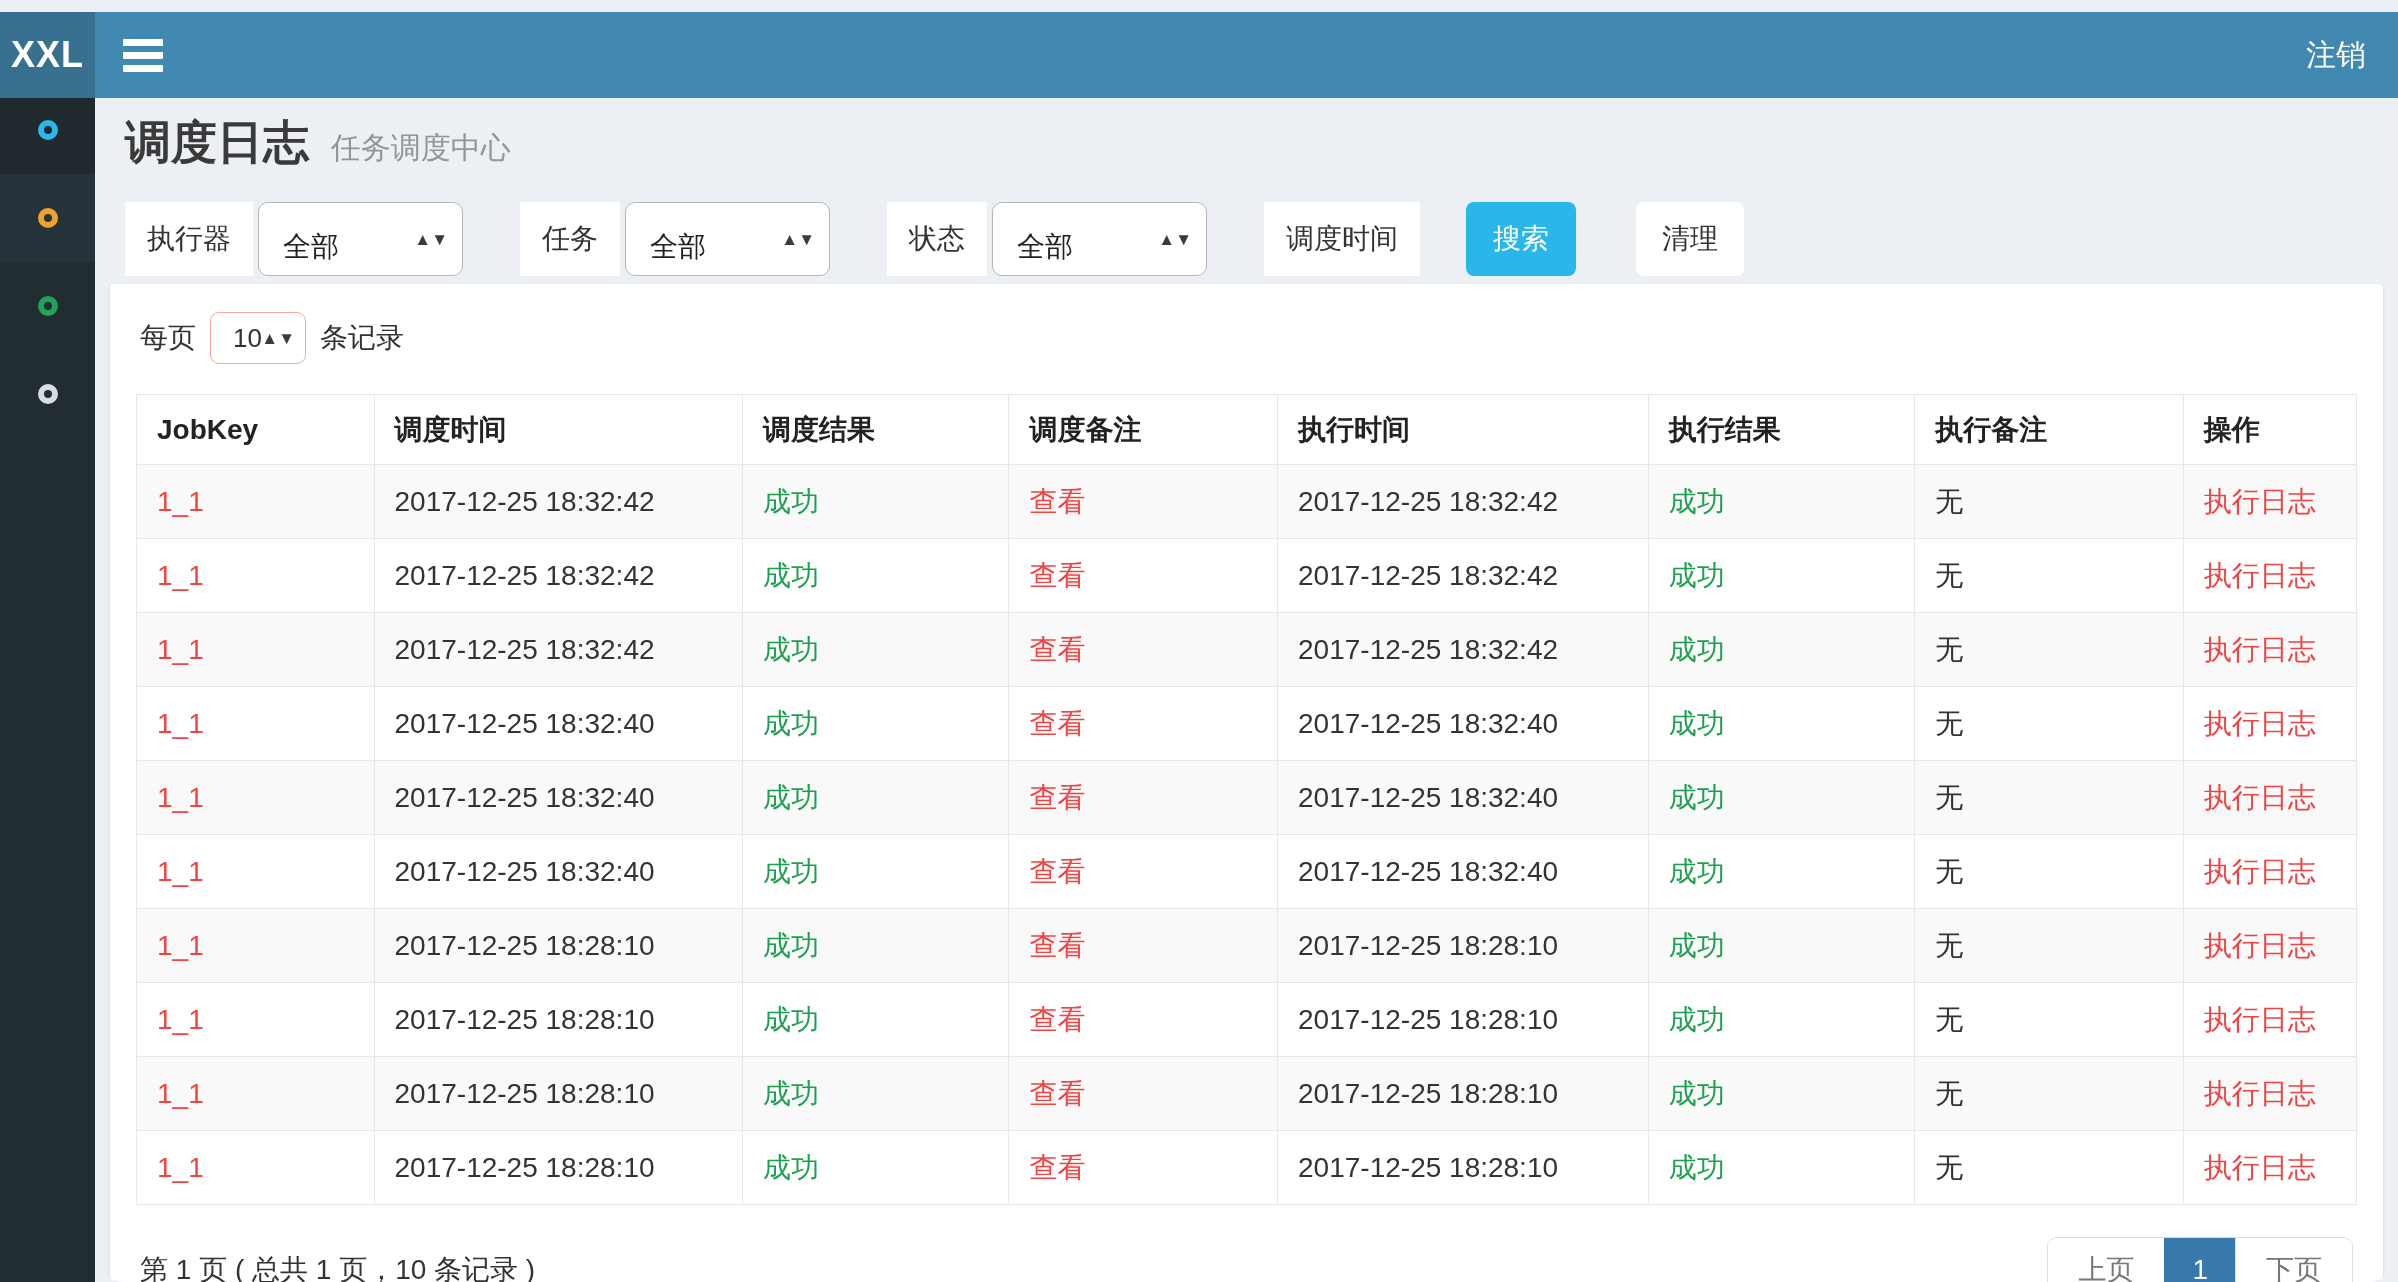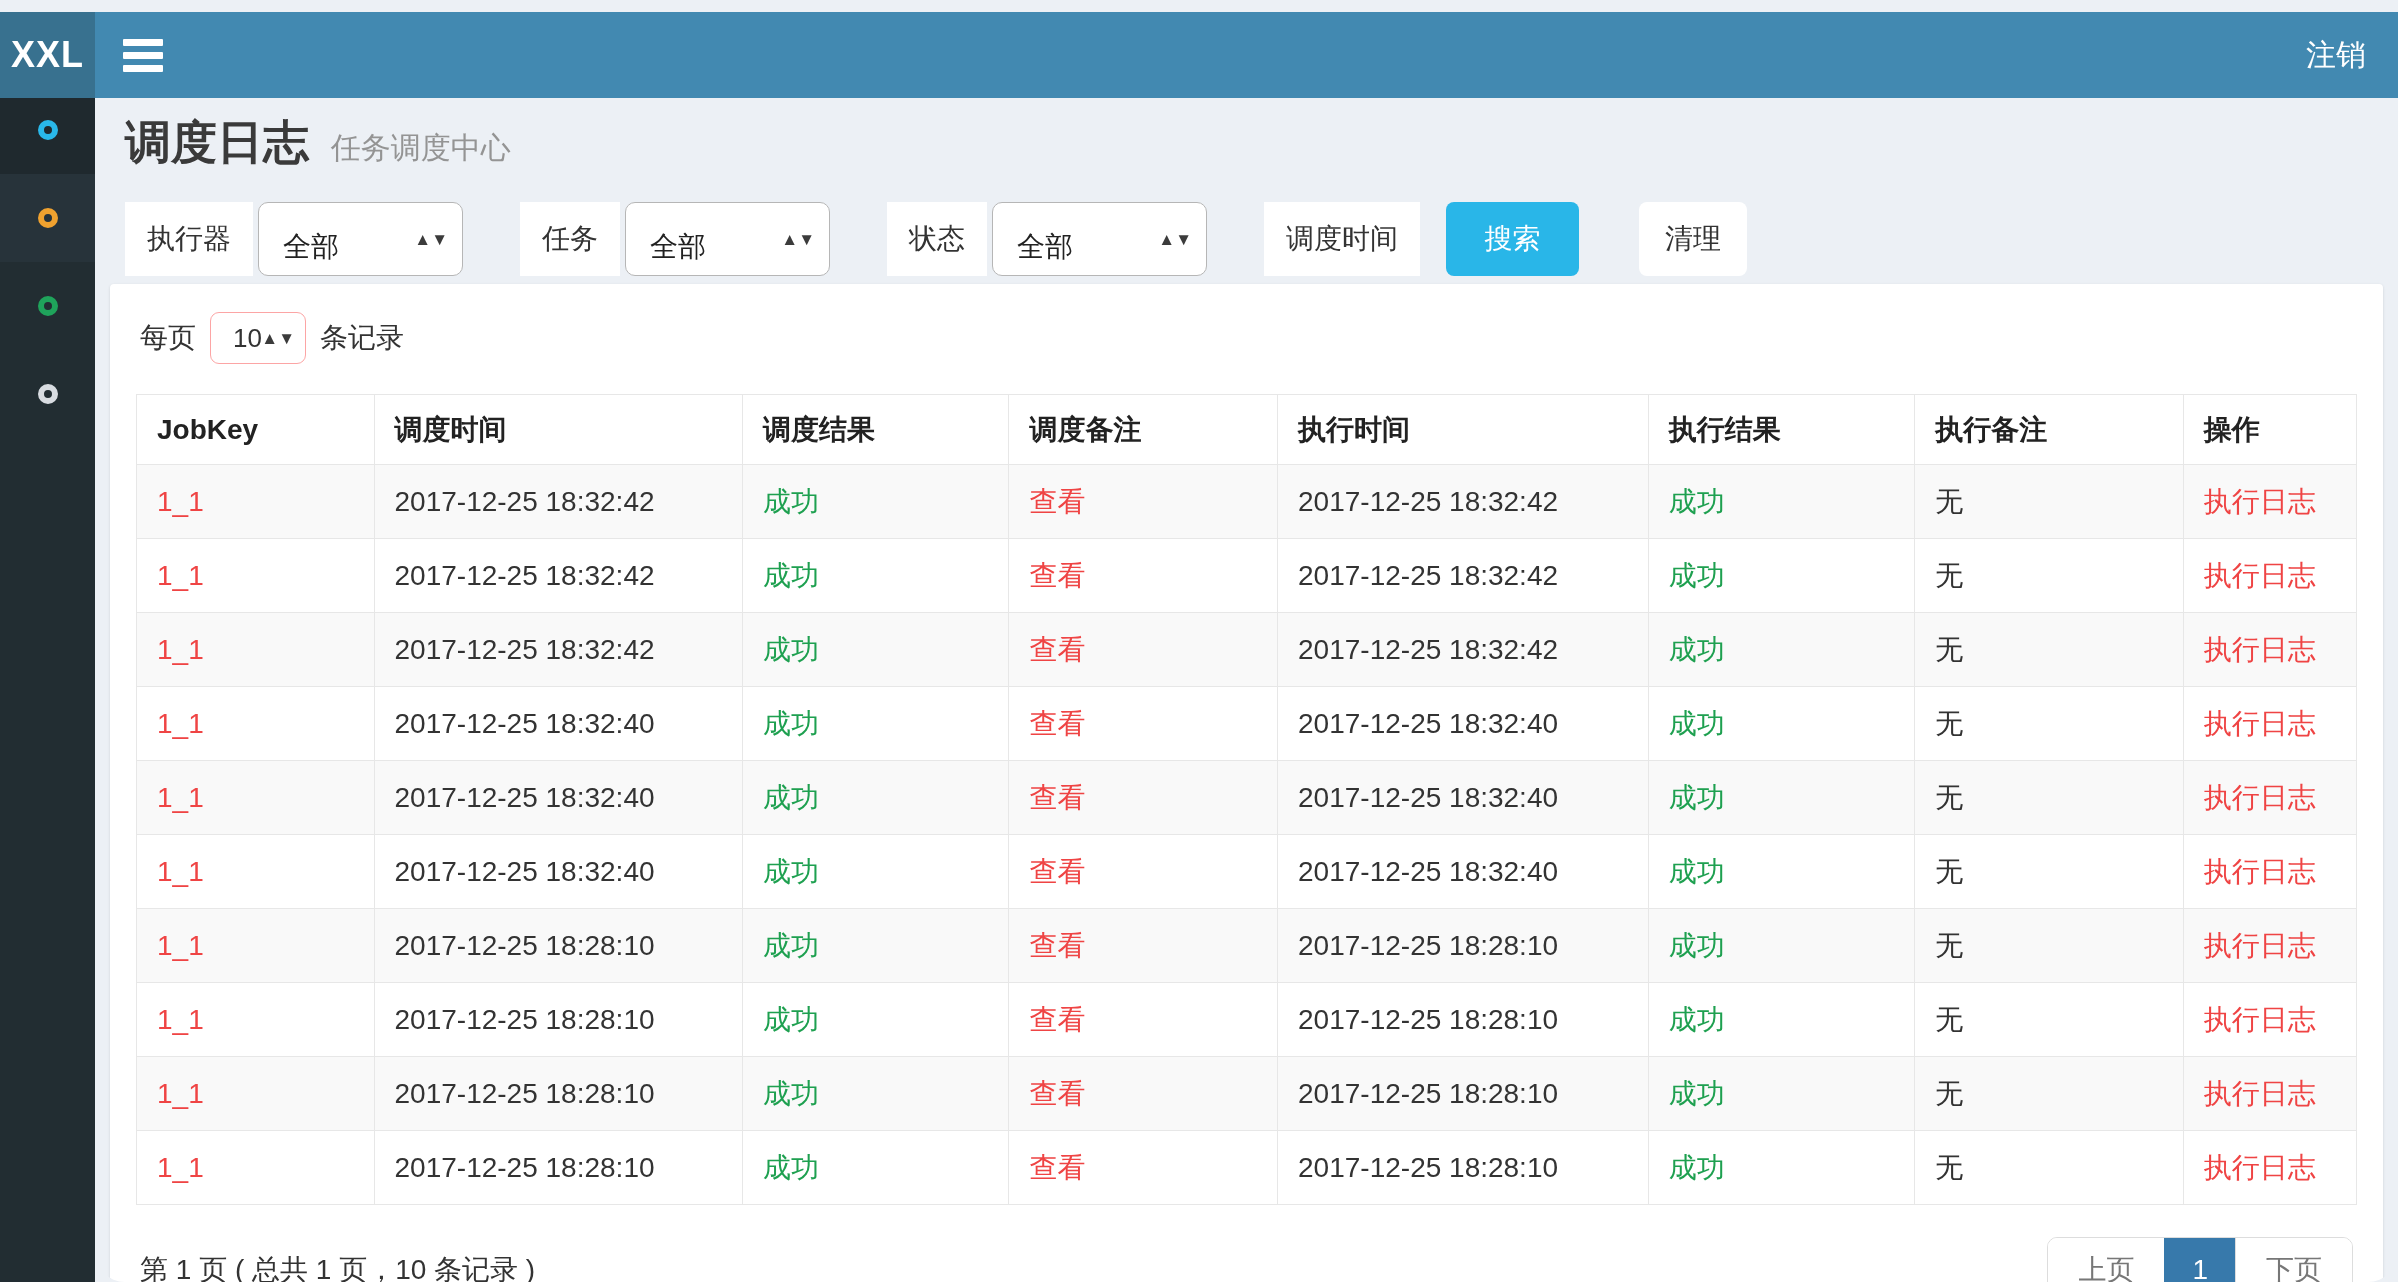--- a/index.html
+++ b/index.html
@@ -30,21 +30,21 @@
   
   .filters { display:flex; align-items:stretch; height:74px; padding:0 30px; }
   .fgroup { display:flex; align-items:stretch; }
   .fgroup + .fgroup { margin-left:57px; }
   .flabel { background:#fff; color:#333; display:flex; align-items:center; padding:0 22px; font-size:28px; }
   .fselect { position:relative; background:#fff; border:1px solid #b6b6b6; border-radius:10px; margin-left:5px;
              display:flex; align-items:center; padding:16px 56px 0 24px; font-size:28px; color:#222; cursor:pointer; }
   .fselect.w1 { width:205px; } .fselect.w2 { width:205px; } .fselect.w3 { width:215px; }
   .stepper { position:absolute; right:14px; top:50%; transform:translateY(-50%); display:flex; flex-direction:column; align-items:center; color:#3b3b3b; font-size:17px; line-height:15px; }
   .fdate { background:#e9e9e9; color:#333; width:550px; display:flex; align-items:center; padding:0 28px; font-size:28px; margin-left:5px; cursor:pointer; }
-  .btn-search { margin-left:26px; width:133px; border:none; background:#29b6e8; color:#fff; font-size:28px; border-radius:8px; cursor:pointer; font-family:Liberation Serif, serif; }
+  .btn-search { margin-left:46px; width:110px; border:none; background:#29b6e8; color:#fff; font-size:28px; border-radius:8px; cursor:pointer; font-family:Liberation Serif, serif; }
   .btn-clear  { margin-left:60px; width:108px; border:none; background:#fff; color:#333; font-size:28px; border-radius:8px; cursor:pointer; font-family:inherit; }
   
   .panel { margin:8px 15px 0 15px; background:#fff; border-radius:4px; box-shadow:0 1px 3px rgba(0,0,0,.12); padding:22px 26px 60px 26px; }
   .pagesize-row { display:flex; align-items:center; margin:4px 0 28px 4px; }
   .ps-select { position:relative; width:96px; height:52px; border:1px solid #fca5a5; border-radius:9px; margin:2px 14px;
                display:flex; align-items:center; padding-left:22px; font-size:26px; cursor:pointer; background:#fff; }
   .ps-select .stepper { right:10px; }
   
   table { width:100%; border-collapse:collapse; table-layout:fixed; }
   th, td { border:1px solid #e7e7e7; padding:0 20px; text-align:left; font-size:28px; overflow:hidden; white-space:nowrap; }

